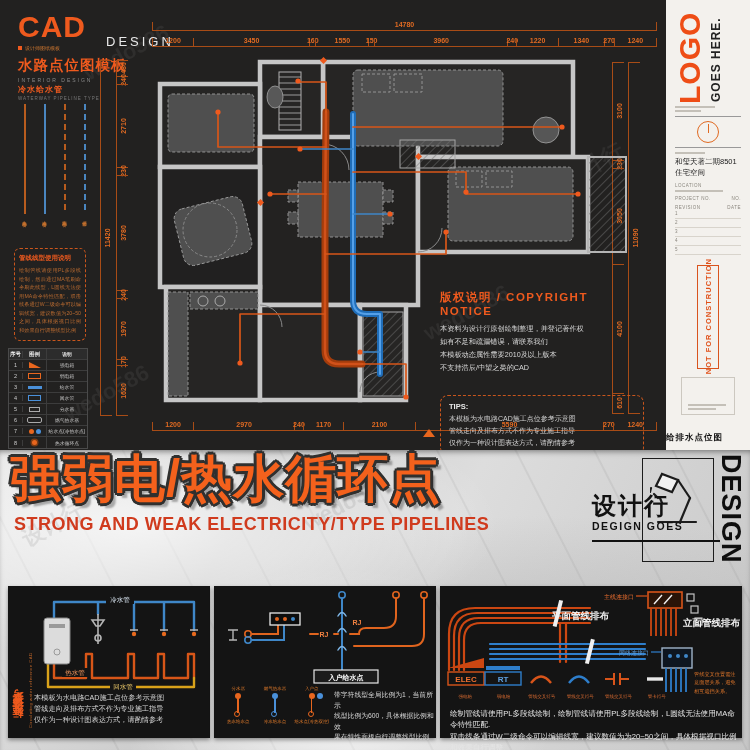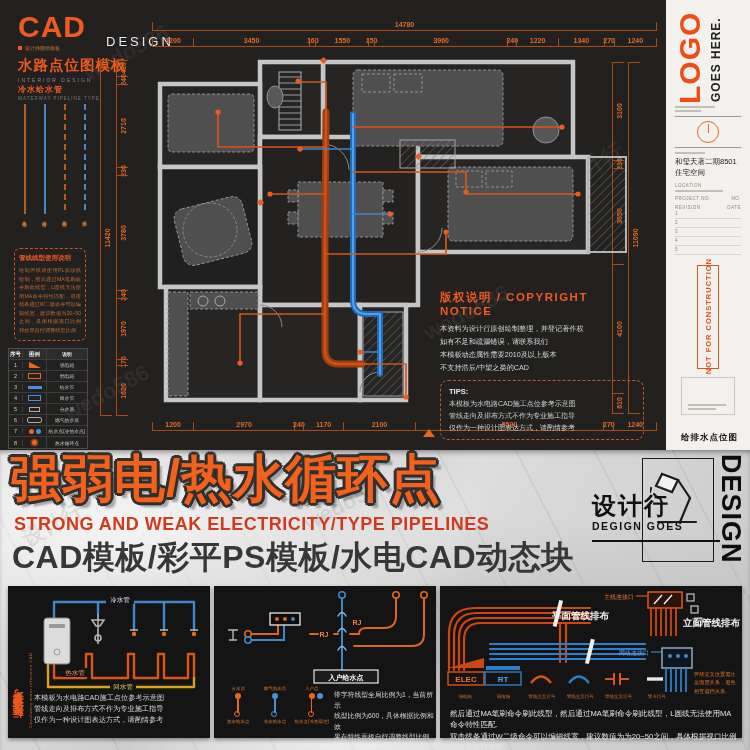--- a/index.html
+++ b/index.html
@@ -64,40 +64,40 @@
                 font-size:7px;font-weight:bold;color:#e06a22;white-space:nowrap;line-height:1;}
   .dim-col{position:absolute;display:flex;flex-direction:column;width:12px;border-left:1px solid #a84c16;border-bottom:1px solid #a84c16;}
   .dim-col .dim-seg{position:relative;border-top:1px solid #a84c16;min-height:0;flex-grow:1;}
   .dim-col .num{position:absolute;top:50%;left:50%;transform:translate(-50%,-50%) rotate(-90deg);
                 font-size:7px;font-weight:bold;color:#e06a22;white-space:nowrap;line-height:1;}
 
   
   .copyright{position:absolute;left:440px;top:290px;width:204px;}
   .copyright .ct{font-size:11.5px;font-weight:bold;color:#ef5a1e;letter-spacing:1.5px;margin-bottom:6px;}
   .copyright .cl{font-size:7.2px;color:#d8d8d8;line-height:1.8;}
-  .tips{margin-top:5px;border:1px dashed #c9561c;border-radius:8px;padding:6px 8px;}
+  .tips{margin-top:20px;border:1px dashed #c9561c;border-radius:8px;padding:6px 8px;}
   .tips .tt{font-size:7.5px;color:#e8e8e8;font-weight:bold;margin-bottom:2px;}
   .tips .cl{font-size:7px;color:#cfcfcf;line-height:1.7;}
 
   
   .strip{position:absolute;left:666px;top:0;width:84px;height:450px;background:#f3f1ed;padding:8px 9px;color:#222;}
   .strip .logorow{display:flex;gap:4px;height:96px;}
   .strip .vlogo{writing-mode:vertical-rl;transform:rotate(180deg);font-size:30px;font-weight:900;color:#ee4d16;line-height:1;letter-spacing:1px;}
   .strip .vgoes{writing-mode:vertical-rl;transform:rotate(180deg);font-size:12px;font-weight:bold;color:#222;letter-spacing:1px;padding-top:2px;}
   .ph-bar{height:2px;background:#c4c0b8;margin:2px 0;}
   .strip .divider{height:1px;background:#999;margin:4px 0;}
   .compass{width:22px;height:22px;border:1px solid #e06a22;border-radius:50%;margin:3px auto;position:relative;}
   .compass::after{content:"";position:absolute;left:50%;top:2px;width:1px;height:9px;background:#e06a22;}
   .strip .proj{font-size:7.5px;font-weight:normal;line-height:1.5;color:#1a1a1a;}
   .strip .miniLabel{font-size:4.5px;color:#8a867e;letter-spacing:.5px;margin-top:4px;display:flex;justify-content:space-between;}
   .strip .rev{display:flex;justify-content:space-between;font-size:4.5px;color:#8a867e;border-bottom:1px solid #d8d4cc;padding:1.5px 0;}
   .nfc{width:22px;height:104px;border:1px solid #d9541e;margin:10px auto 0;display:flex;align-items:center;justify-content:center;}
   .nfc span{writing-mode:vertical-rl;transform:rotate(180deg);font-size:7.5px;font-weight:bold;color:#e05018;letter-spacing:1px;white-space:nowrap;}
   .sketch{width:54px;height:38px;border:1px solid #ccc8c0;margin:8px auto 0;padding:24px 6px 0;}
-  .strip .dwg{position:absolute;left:0;width:72px;text-align:right;bottom:6px;font-size:8.5px;font-weight:bold;color:#111;letter-spacing:1px;}
+  .strip .dwg{position:absolute;left:0;width:72px;text-align:left;bottom:6px;font-size:8.5px;font-weight:bold;color:#111;letter-spacing:1px;}
 
   
   .north{position:absolute;left:423px;top:429px;width:0;height:0;
          border-left:6px solid transparent;border-right:6px solid transparent;border-bottom:8px solid #e8661e;}
 
   
   .paper{position:absolute;left:0;top:450px;width:750px;height:300px;
     background:
       radial-gradient(ellipse at 18% 25%, rgba(255,255,255,.75), transparent 42%),
       radial-gradient(ellipse at 72% 60%, rgba(170,170,170,.45), transparent 45%),
@@ -585,21 +585,20 @@
 
     <div class="north"></div>
   </div>
 
   <div class="paper">
     <span class="wm wm-d" style="left:300px;top:40px;">wedo586</span>
     <span class="wm wm-d" style="left:20px;top:60px;">设计行</span>
 
     <div class="banner-title">强弱电/热水循环点</div>
     <div class="banner-en">STRONG AND WEAK ELECTRICITY/TYPE PIPELINES</div>
-    <div class="banner-cn">CAD模板/彩平PS模板/水电CAD动态块</div>
 
     <div class="logoblock">
       <div class="frame"></div>
       <svg class="lamp" width="56" height="62" viewBox="0 0 56 62">
         <g fill="none" stroke="#1c1c1c" stroke-width="2.2" stroke-linecap="round">
           <path d="M 8,58 H 46"></path>
           <path d="M 30,58 L 40,34"></path>
           <path d="M 40,34 L 28,16"></path>
           <path d="M 28,16 L 12,10 L 6,22 L 22,28 Z" fill="#f2f2f2"></path>
           <path d="M 4,30 L 8,34 M 10,34 L 12,39 M 1,24 L 0,28"></path>
@@ -773,18 +772,18 @@
       <span>强电箱</span>
           <span>弱电箱</span>
           <span>管线交叉符号</span>
           <span>管线交叉符号</span>
           <span>管线交叉符号</span>
           <span>管卡符号</span>
         </div>
       <div class="pr-note">管线交叉位置需注意面层关系，避免相互遮挡关系。</div>
       <div class="caption cap-right">
 
-      <div>然后通过MA笔刷命令刷此线型，然后通过MA笔刷命令刷此线型，L圆线无法使用MA命令特性匹配.</div>
+      <div>绘制管线请使用PL多段线绘制，绘制管线请使用PL多段线绘制，L圆线无法使用MA命令特性匹配.</div>
           <div>双击线条通过W二级命令可以编辑线宽，建议数值为为20~50之间，具体根据视口比例和效果自行调整</div>
         </div>
     </div>
   </div>
 </div>
 
 </body></html>

